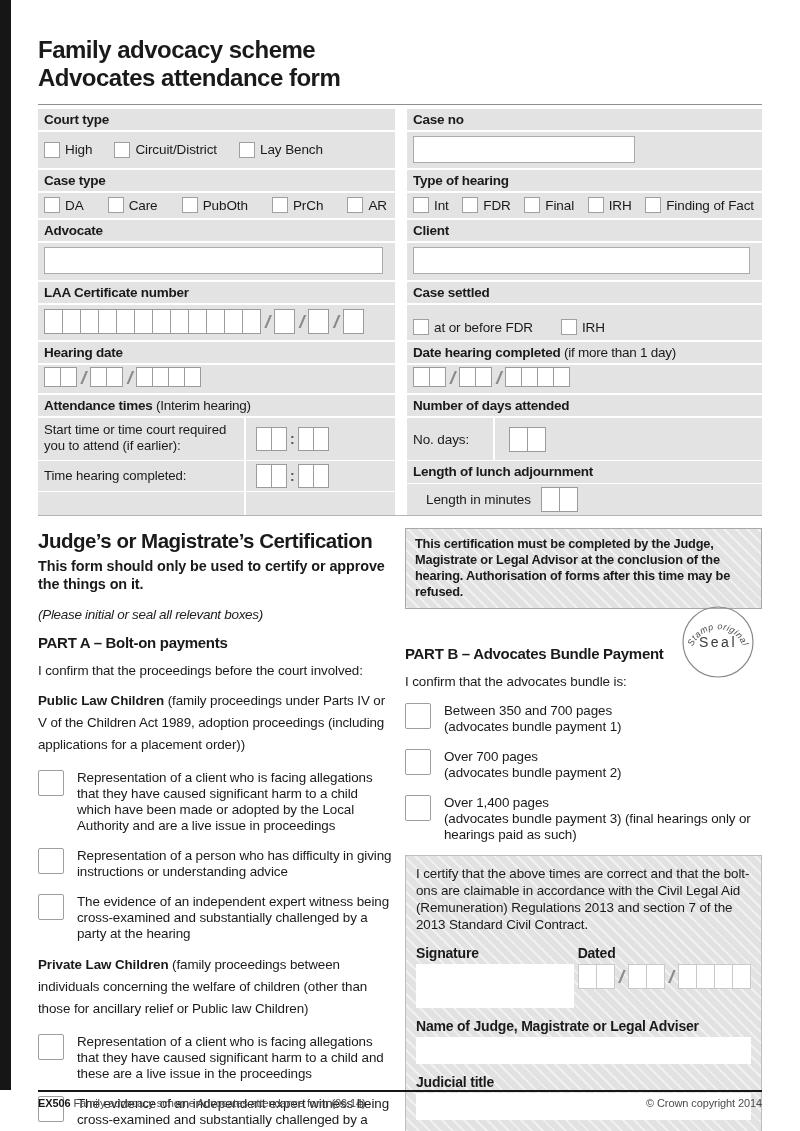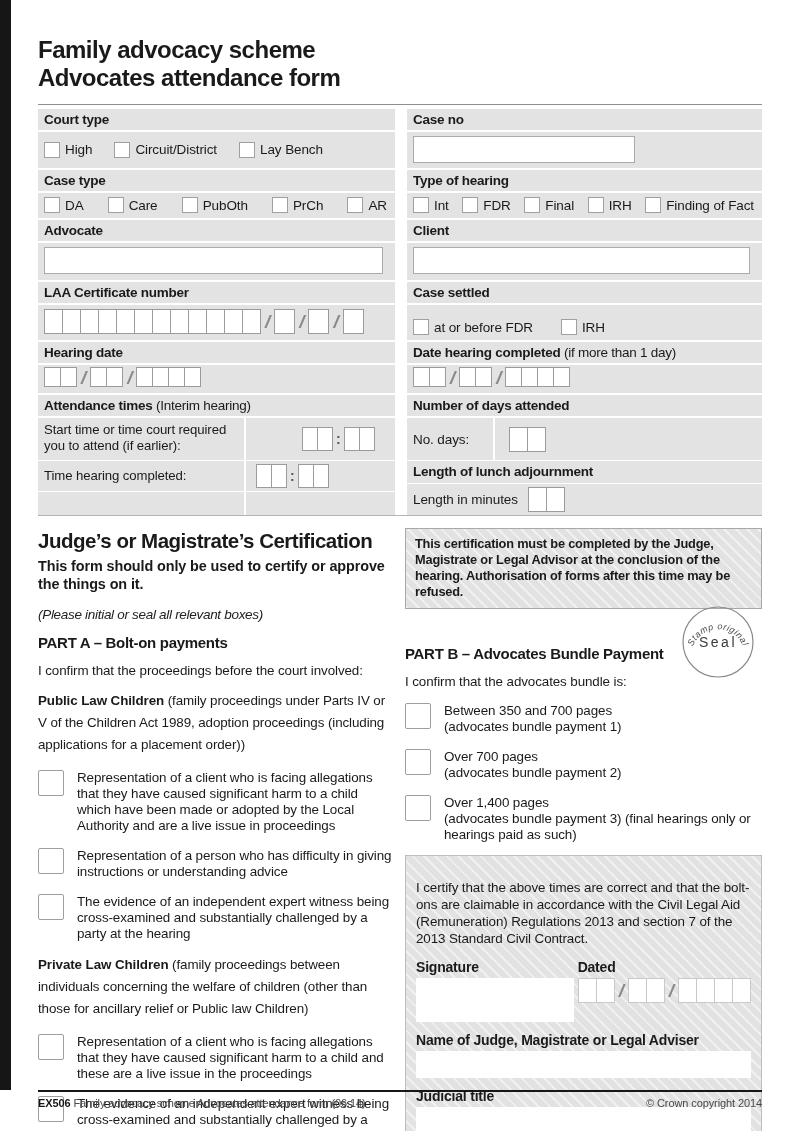--- a/index.html
+++ b/index.html
@@ -48,22 +48,22 @@
   .cell.tm { width: 16px; height: 24px; }
   .slash { color: #8a8a8a; font-size: 19px; font-weight: 700; font-style: italic; margin: 0 4px; line-height: 1; }
   .colon { color: #555; font-size: 14px; font-weight: 700; margin: 0 3px; }
 
   .subrow { display: flex; background: #e3e3e3; margin-top: 1px; }
   .subrow:first-child { margin-top: 0; }
   .alabel { width: 208px; padding: 4px 8px 4px 6px; font-size: 13.2px; line-height: 1.22; border-right: 2px solid #fff; }
   .alabel.mid { display: flex; align-items: center; }
   .aboxes { flex: 1; display: flex; align-items: center; padding-left: 10px; }
   .blabel { width: 88px; padding: 4px 6px; font-size: 13.5px; border-right: 2px solid #fff; display: flex; align-items: center; }
-  .r1 { height: 42px; gap: 46px; } .r2 { height: 30px; } .r3 { height: 23px; }
-  .rA { height: 42px; } .rB { height: 22px; } .rC { height: 31px; align-items: center; padding-left: 6px; }
+  .r1 { height: 42px; } .r2 { height: 30px; } .r3 { height: 23px; }
+  .rA { height: 42px; } .rB { height: 22px; } .rC { height: 31px; align-items: center; padding-left: 19px; }
   .rC .optlbl { margin-left: 0; margin-right: 10px; }
 
   
   .certwrap { display: flex; margin-top: 12px; }
   .certleft { width: 357px; }
   .certright { width: 357px; margin-left: 10px; position: relative; }
   h2 { font-size: 20.5px; letter-spacing: -0.5px; line-height: 25px; }
   .subhead { font-weight: 700; font-size: 14.4px; line-height: 18px; margin-top: 4px; }
   .initnote { font-style: italic; font-size: 13.5px; margin-top: 14px; color: #222; letter-spacing: -0.3px; }
   .parthead { font-weight: 700; font-size: 15px; margin-top: 12px; letter-spacing: -0.3px; }
@@ -76,21 +76,21 @@
 
   .hatch {
     background-color: #e2e2e2;
     background-image: repeating-linear-gradient(45deg, rgba(255,255,255,0.5) 0 2px, rgba(255,255,255,0) 2px 8px);
   }
   .notice { border: 1px solid #a8a8a8; padding: 7px 9px 8px; font-weight: 700; font-size: 12.8px; line-height: 16px; letter-spacing: -0.2px; }
   .partb-head { margin-top: 36px; }
   .sealwrap { position: absolute; right: 6px; top: 76px; width: 76px; height: 76px; }
 
   .certbox { margin-top: 12px; border: 1px solid #bdbdbd; padding: 9px 10px 11px; }
-  .certtext { font-size: 13.4px; line-height: 17px; margin-top: 14px; }
+  .certtext { font-size: 13.4px; line-height: 17px; }
   .sigrow { display: flex; margin-top: 12px; }
   .sigcol { width: 166px; }
   .datecol { flex: 1; }
   .minihdr { font-weight: 700; font-size: 14px; letter-spacing: -0.2px; }
   .sigbox { width: 158px; height: 44px; background: #fff; margin-top: 3px; }
   .wideinput { height: 27px; background: #fff; margin-top: 3px; }
   .mt10 { margin-top: 10px; }
   .datecells { display: flex; align-items: center; margin-top: 3px; }
   .cell.dt { width: 19px; height: 25px; border-color: #c9c9c9; }
 

